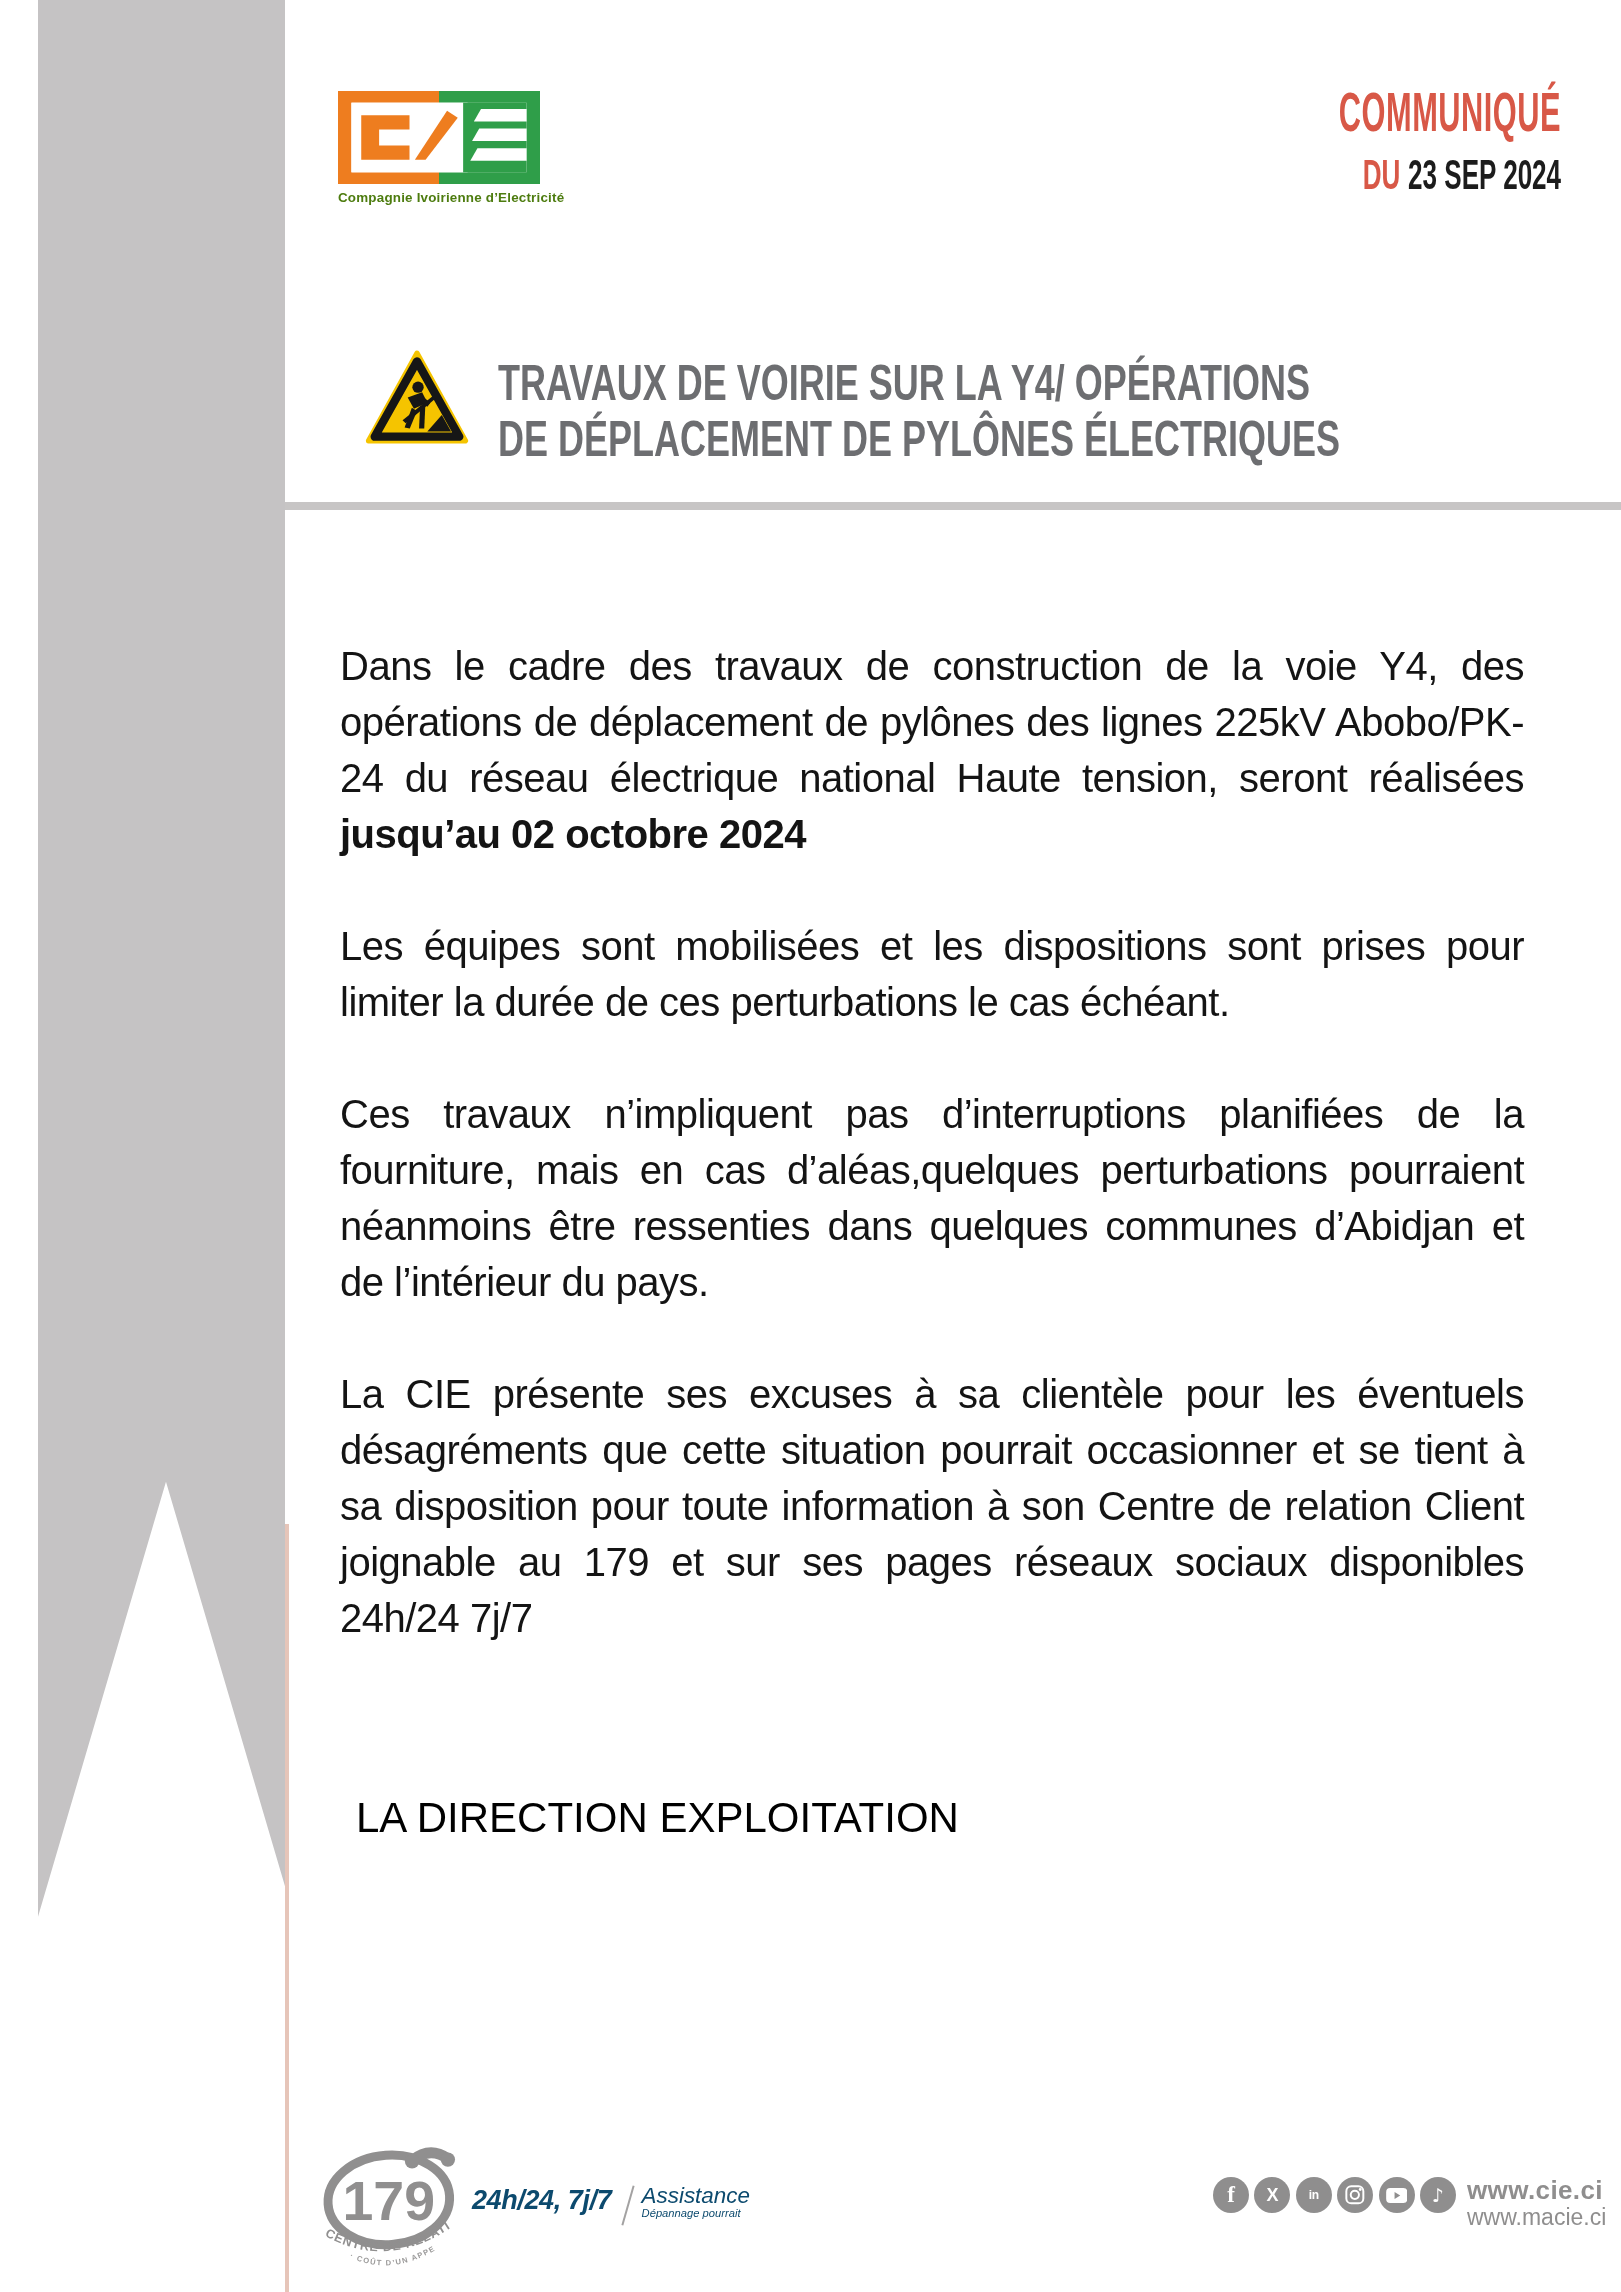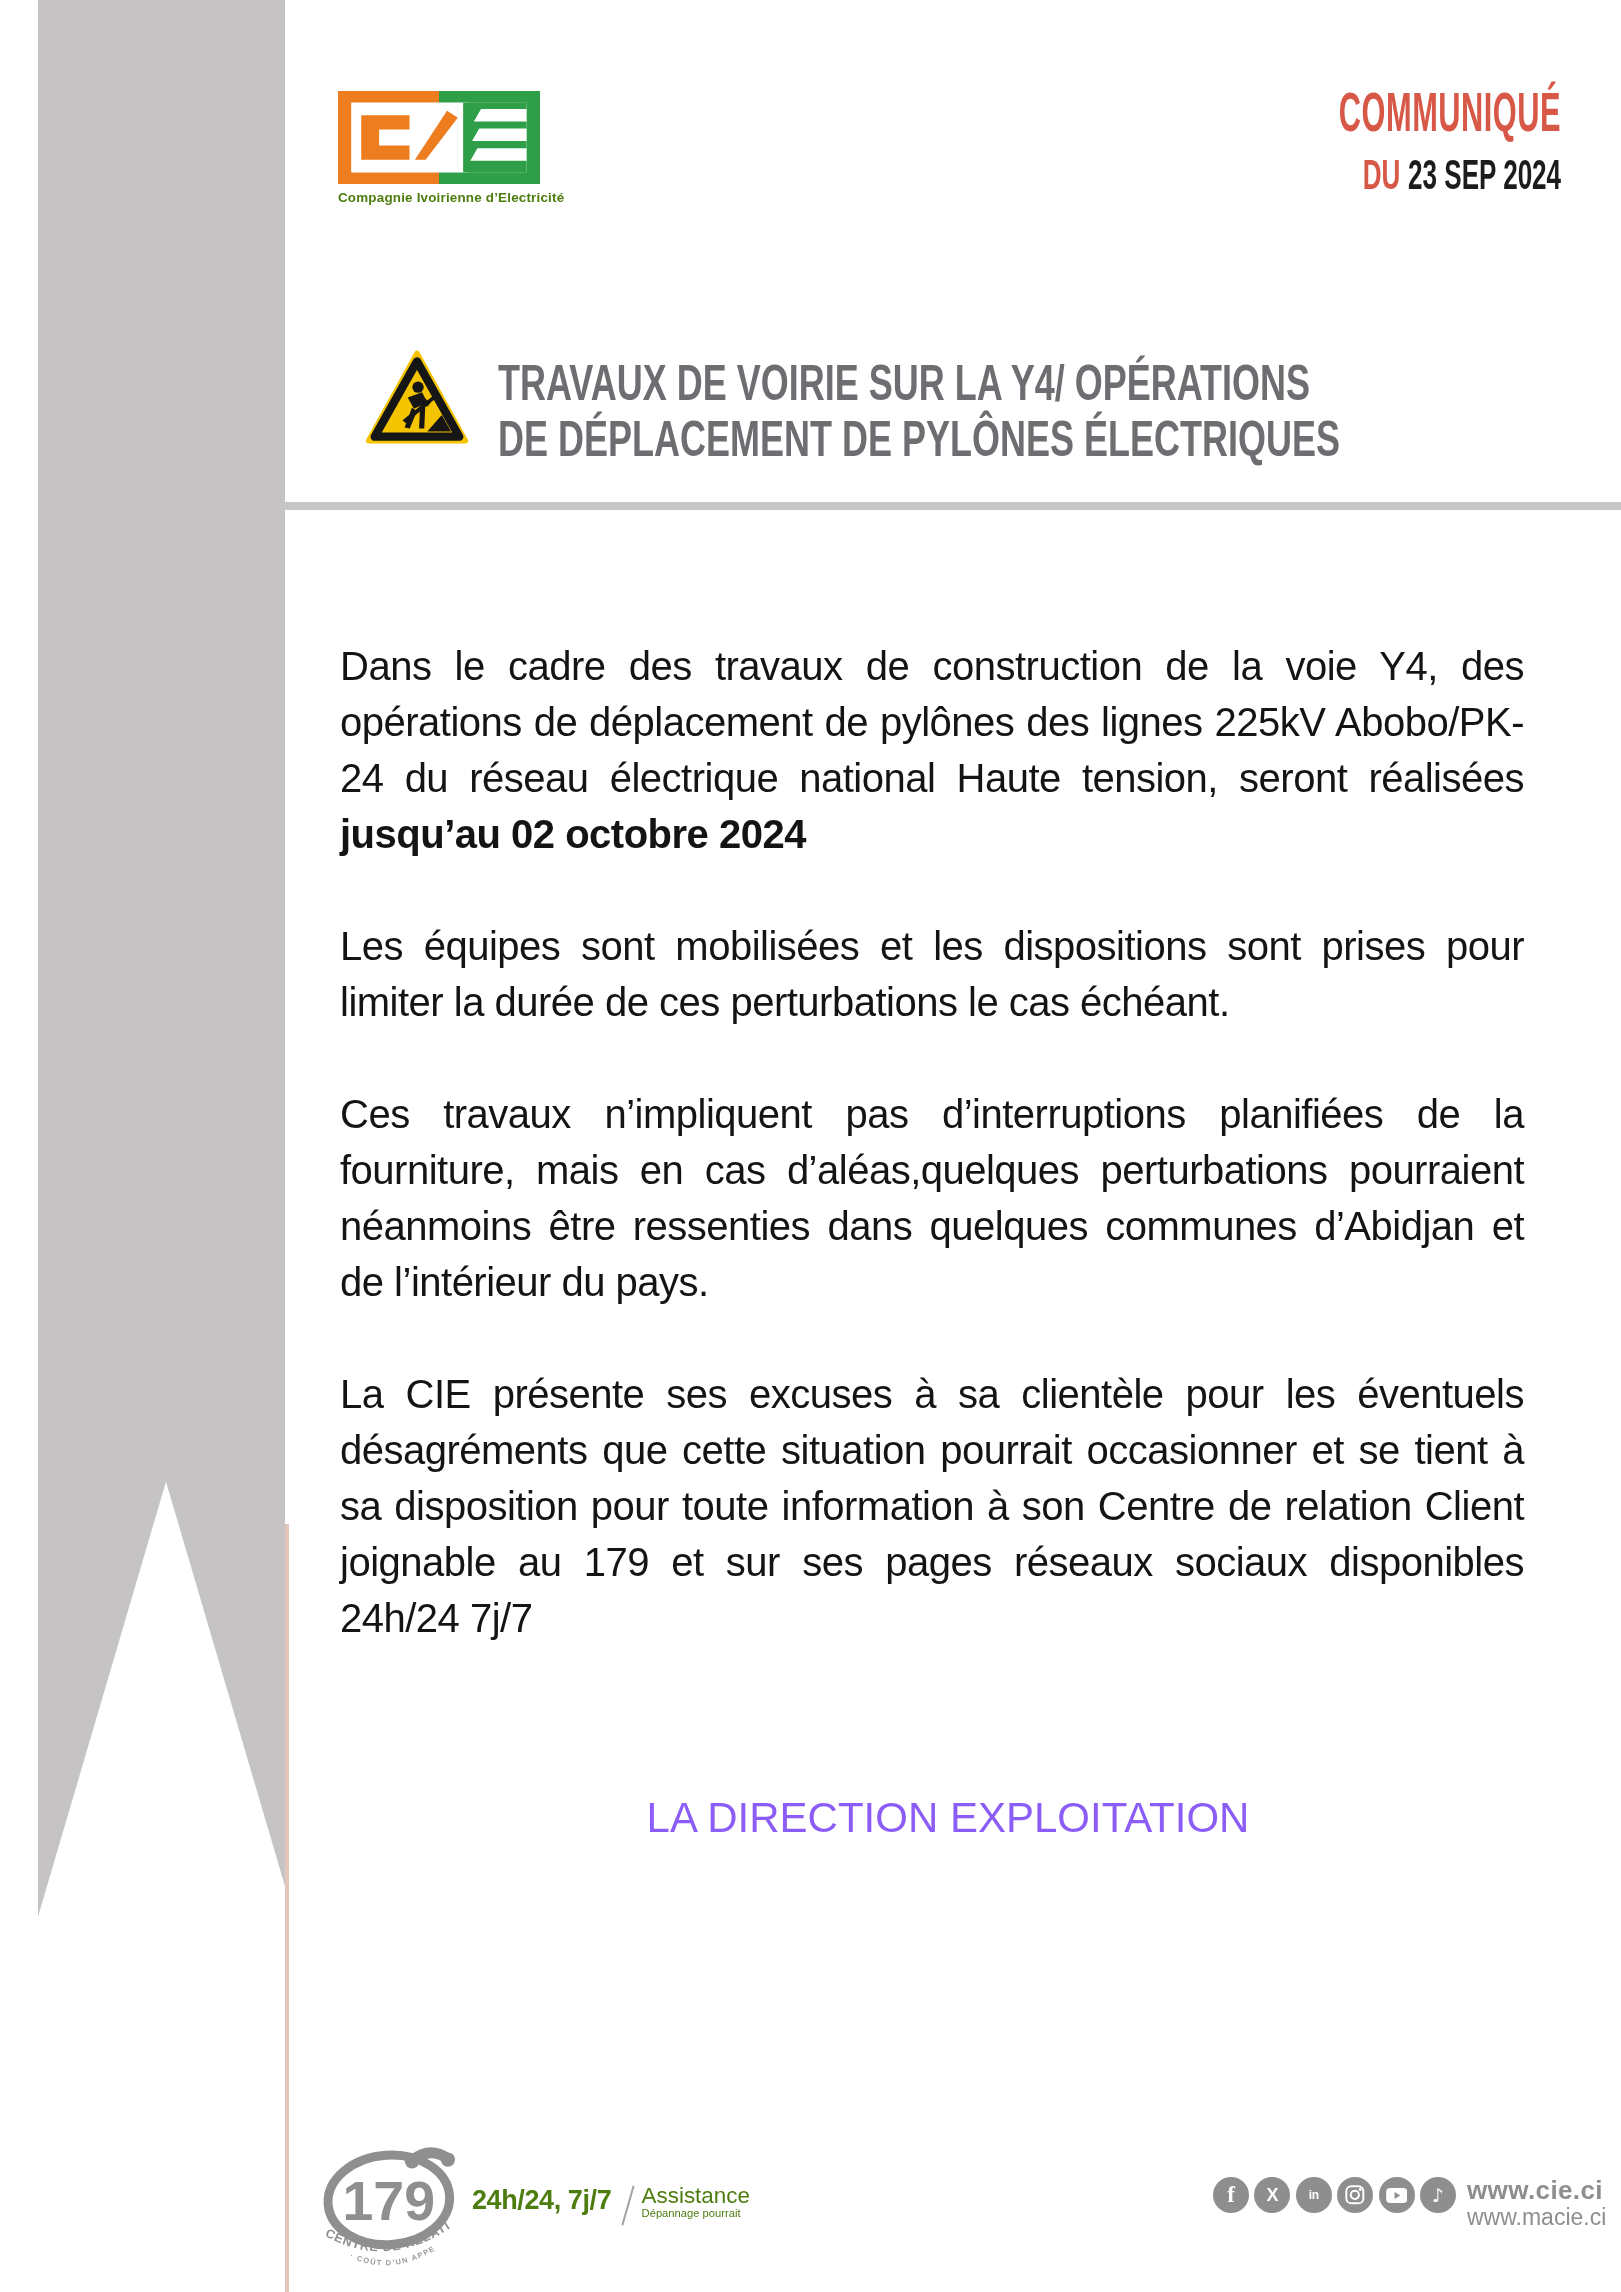--- a/index.html
+++ b/index.html
@@ -32,27 +32,27 @@
     color:#6d6e71; line-height:56px; }
   .title .tline{ display:block; transform:scaleX(.72); transform-origin:top left; white-space:nowrap; }
   .sep{ position:absolute; left:285px; top:502px; width:1337px; height:8px; background:#c7c5c5; }
 
   
   .bodytext{ position:absolute; left:340px; top:638px; width:1184px; font-size:40px;
     line-height:56px; color:#141414; text-align:justify; letter-spacing:-0.5px; }
   .bodytext p{ margin:0 0 56px 0; }
   .bodytext b{ font-weight:700; }
 
-  .signature{ position:absolute; left:356px; top:1790px; width:1184px; text-align:center;
-    font-size:42px; line-height:55px; color:#8b5cf6; }
+  .signature{ position:absolute; left:356px; top:1790px; width:1184px; text-align:left;
+    font-size:42px; line-height:55px; color:#000000; }
 
   
   .footer-logo{ position:absolute; left:319px; top:2146px; width:145px; height:140px; }
   .hours{ position:absolute; left:472px; top:2185px; display:flex; align-items:flex-start;
-    color:#4d7c0f; }
+    color:#0c4a6e; font-style:italic; }
   .hours .hrs{ font-size:27px; font-weight:700; letter-spacing:-0.4px; }
   .hours .slash{ width:1.8px; height:41px; background:#a3a2a2; transform:rotate(16deg); margin:0 12.5px 0 16px; }
   .stack .a1{ display:block; font-size:22.4px; line-height:22.4px; }
   .stack .a2{ display:block; font-size:11.2px; line-height:12.5px; }
 
   .social{ position:absolute; left:1213px; top:2177px; display:flex; gap:5.4px; }
   .sicon{ width:36px; height:36px; border-radius:50%; background:#8f8e8e; color:#fff;
     display:flex; align-items:center; justify-content:center; font-weight:700; cursor:pointer; }
   .sicon .fb{ font-size:23px; font-family:"Liberation Serif", serif; }
   .sicon .xx{ font-size:18px; }

